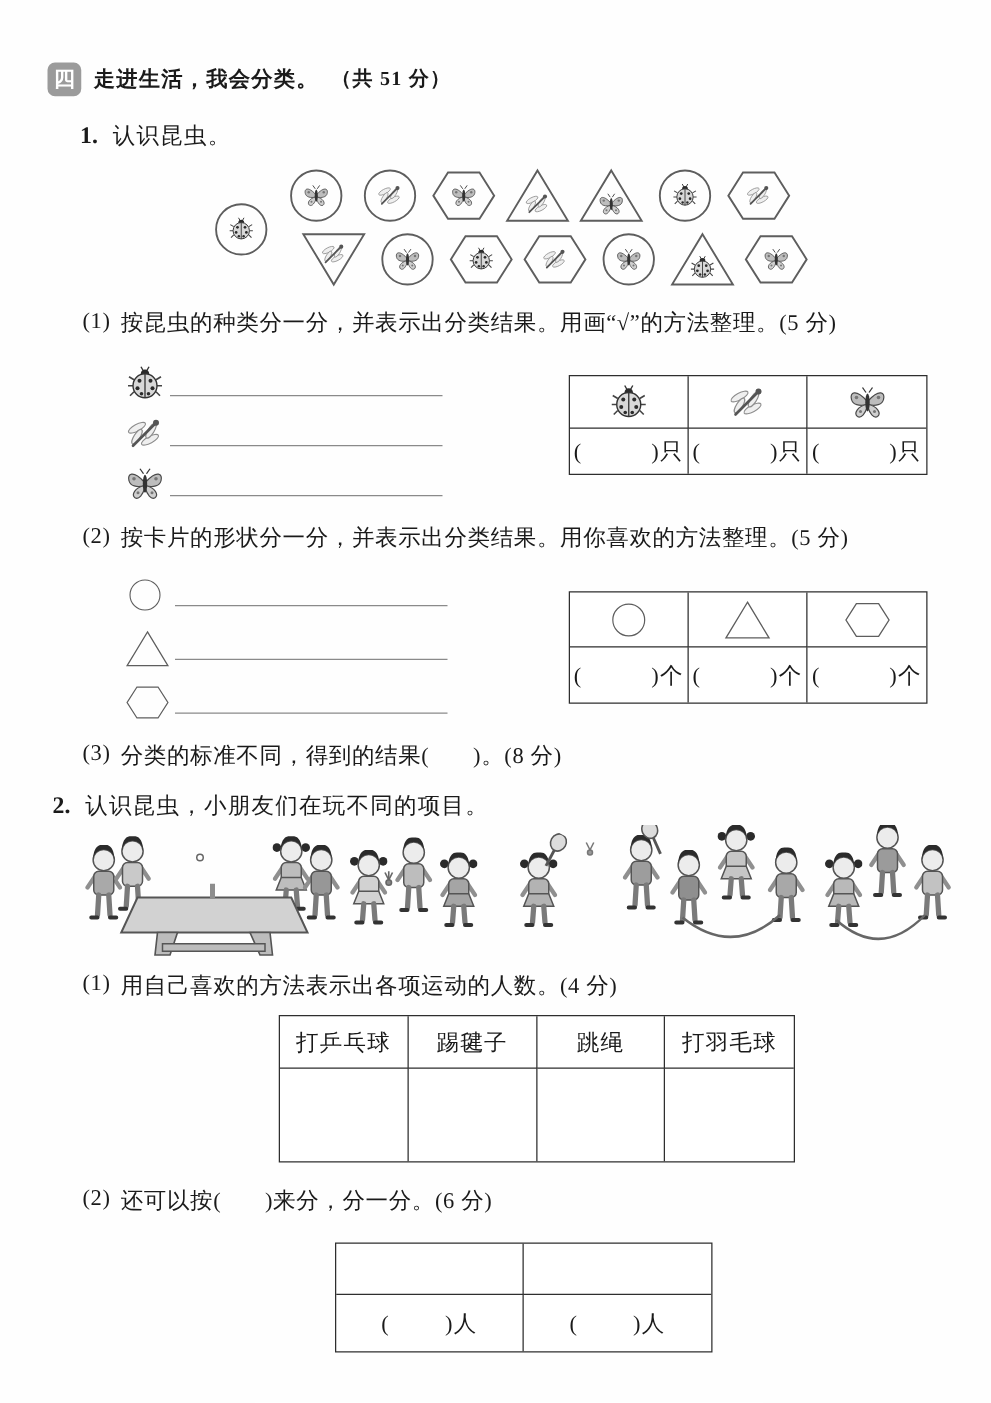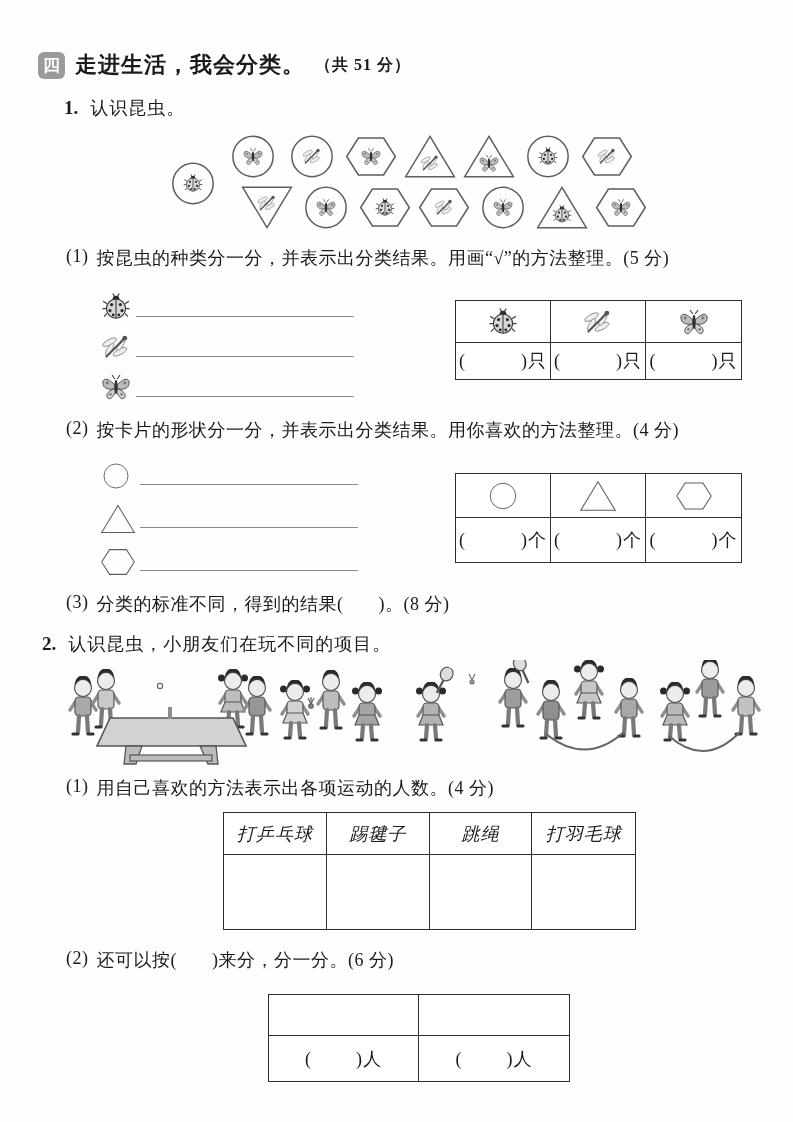--- a/index.html
+++ b/index.html
@@ -6,21 +6,21 @@
   .page{position:relative;width:793px;height:1122px;background:#fefefe;overflow:hidden;
         font-family:"Liberation Serif","DejaVu Serif",serif;color:#1a1a1a;}
   .abs{position:absolute;}
   .pre{white-space:pre;}
 
   
   .sec-badge{width:27px;height:27px;border-radius:6px;background:#9b9b9b;color:#fff;
              display:flex;align-items:center;justify-content:center;
              font-family:"Liberation Sans","DejaVu Sans",sans-serif;font-weight:bold;font-size:17px;}
   .sec-title{font-family:"Liberation Sans","DejaVu Sans",sans-serif;font-weight:bold;
-             font-size:22px;letter-spacing:1px;}
+             font-size:17px;letter-spacing:1px;}
   .sec-points{font-size:16px;font-weight:bold;letter-spacing:1px;}
   .qnum{font-weight:bold;font-size:19px;}
   .qtext{font-size:18px;letter-spacing:1px;}
   .ptext{font-size:18px;letter-spacing:0.5px;}
 
   
   #cards{display:flex;align-items:flex-start;gap:6px;}
   #cards .leftcol{display:flex;align-items:center;height:100px;}
   #cards .rows{display:flex;flex-direction:column;gap:4px;}
   #cards .crow{display:flex;gap:5px;}
@@ -38,21 +38,21 @@
   .tbl{display:grid;border:1.7px solid #2e2e2e;background:#fff;box-sizing:border-box;}
   .tbl>div{border-right:1.3px solid #2e2e2e;border-bottom:1.3px solid #2e2e2e;
            display:flex;align-items:center;justify-content:center;font-size:18px;letter-spacing:1px;}
   .cols3{grid-template-columns:repeat(3,1fr);}
   .cols4{grid-template-columns:repeat(4,1fr);}
   .cols2{grid-template-columns:repeat(2,1fr);}
   .cols3>div:nth-child(3n){border-right:0;} .cols3>div:nth-last-child(-n+3){border-bottom:0;}
   .cols4>div:nth-child(4n){border-right:0;} .cols4>div:nth-last-child(-n+4){border-bottom:0;}
   .cols2>div:nth-child(2n){border-right:0;} .cols2>div:nth-last-child(-n+2){border-bottom:0;}
   .tbl .ic{width:32px;height:32px;}
-  .hdr4{font-size:17px;font-style:italic;}
+  .hdr4{font-size:17px;}
 </style>
 </head>
 <body>
 
 <svg width="0" height="0" style="position:absolute">
   <defs>
     <symbol id="sym-ladybug" viewBox="0 0 40 40">
       <line x1="16" y1="3" x2="18.5" y2="7.5" stroke="#333" stroke-width="1.4"></line>
       <line x1="24" y1="3" x2="21.5" y2="7.5" stroke="#333" stroke-width="1.4"></line>
       <g stroke="#444" stroke-width="1.6">
@@ -282,21 +282,21 @@
           <use href="#sym-butterfly"></use>
         </svg>
       </div>
       <div class="pre">(          )只</div>
       <div class="pre">(          )只</div>
       <div class="pre">(          )只</div>
     </div>
 
   <div class="abs" style="left:66px;top:418px;display:flex;gap:8px;">
     <span class="ptext">(2)</span>
-    <span class="ptext">按卡片的形状分一分，并表示出分类结果。用你喜欢的方法整理。(4 分)</span>
+    <span class="ptext">按卡片的形状分一分，并表示出分类结果。用你喜欢的方法整理。(5 分)</span>
   </div>
   <div id="q2-lines" class="abs" style="left:100px;top:454px;display:flex;flex-direction:column;gap:4px;">
       <div class="linerow">
         <span style="width:36px;display:flex;align-items:flex-end;">
           <svg class="shp" style="width:32px" viewBox="0 0 64 56">
             <g class="shape">
               <circle cx="32" cy="28" r="24"></circle>
             </g>
           </svg>
         </span>

